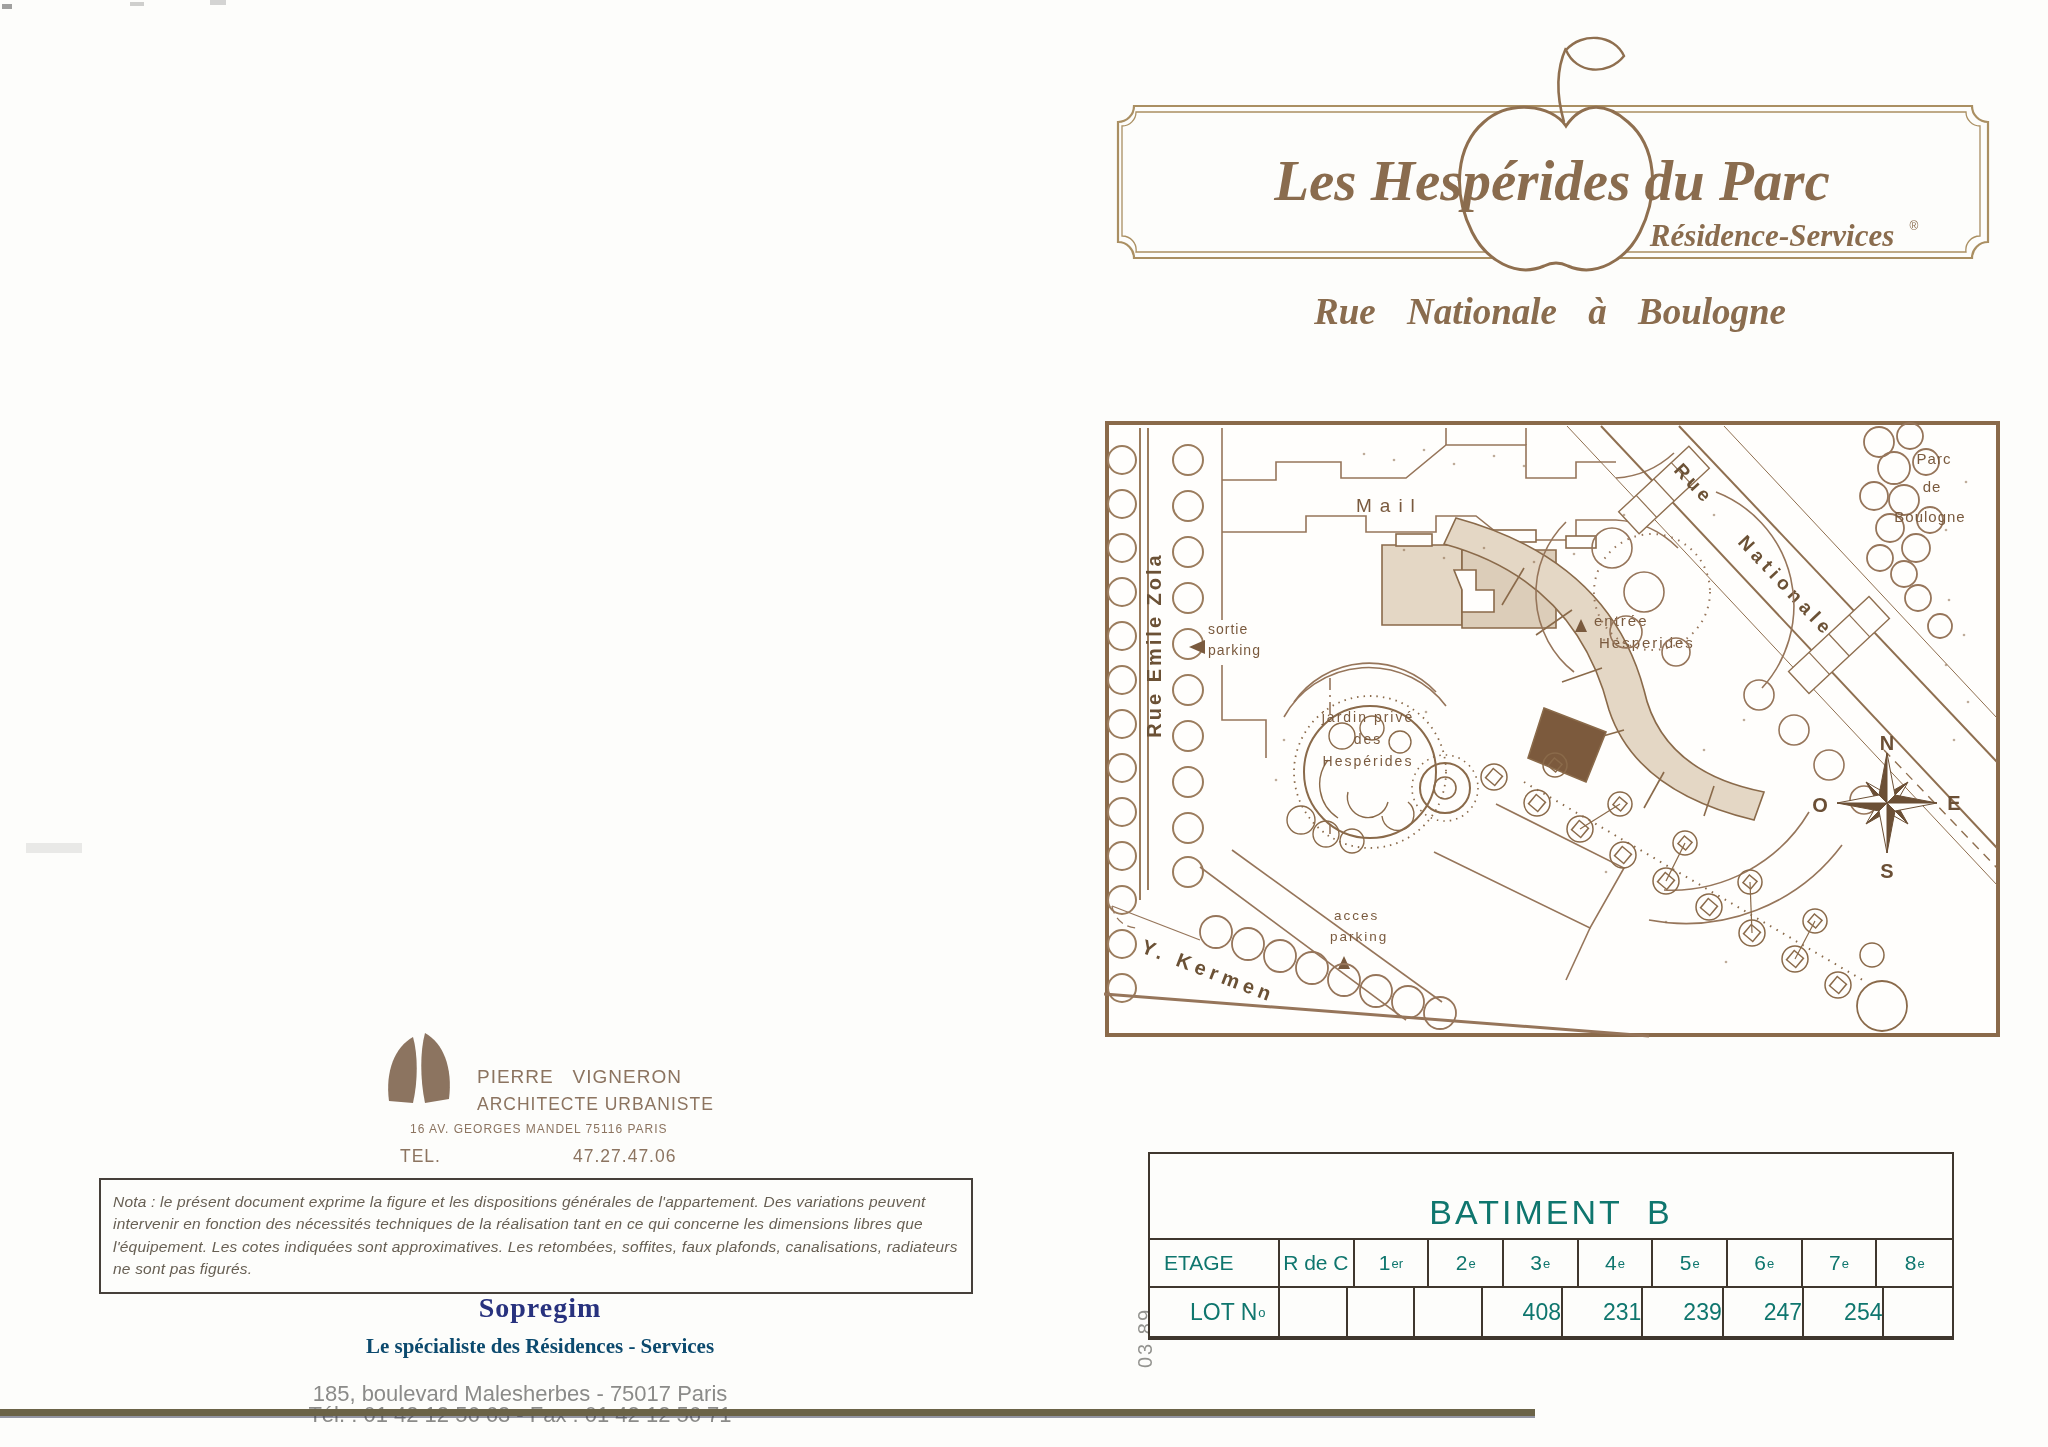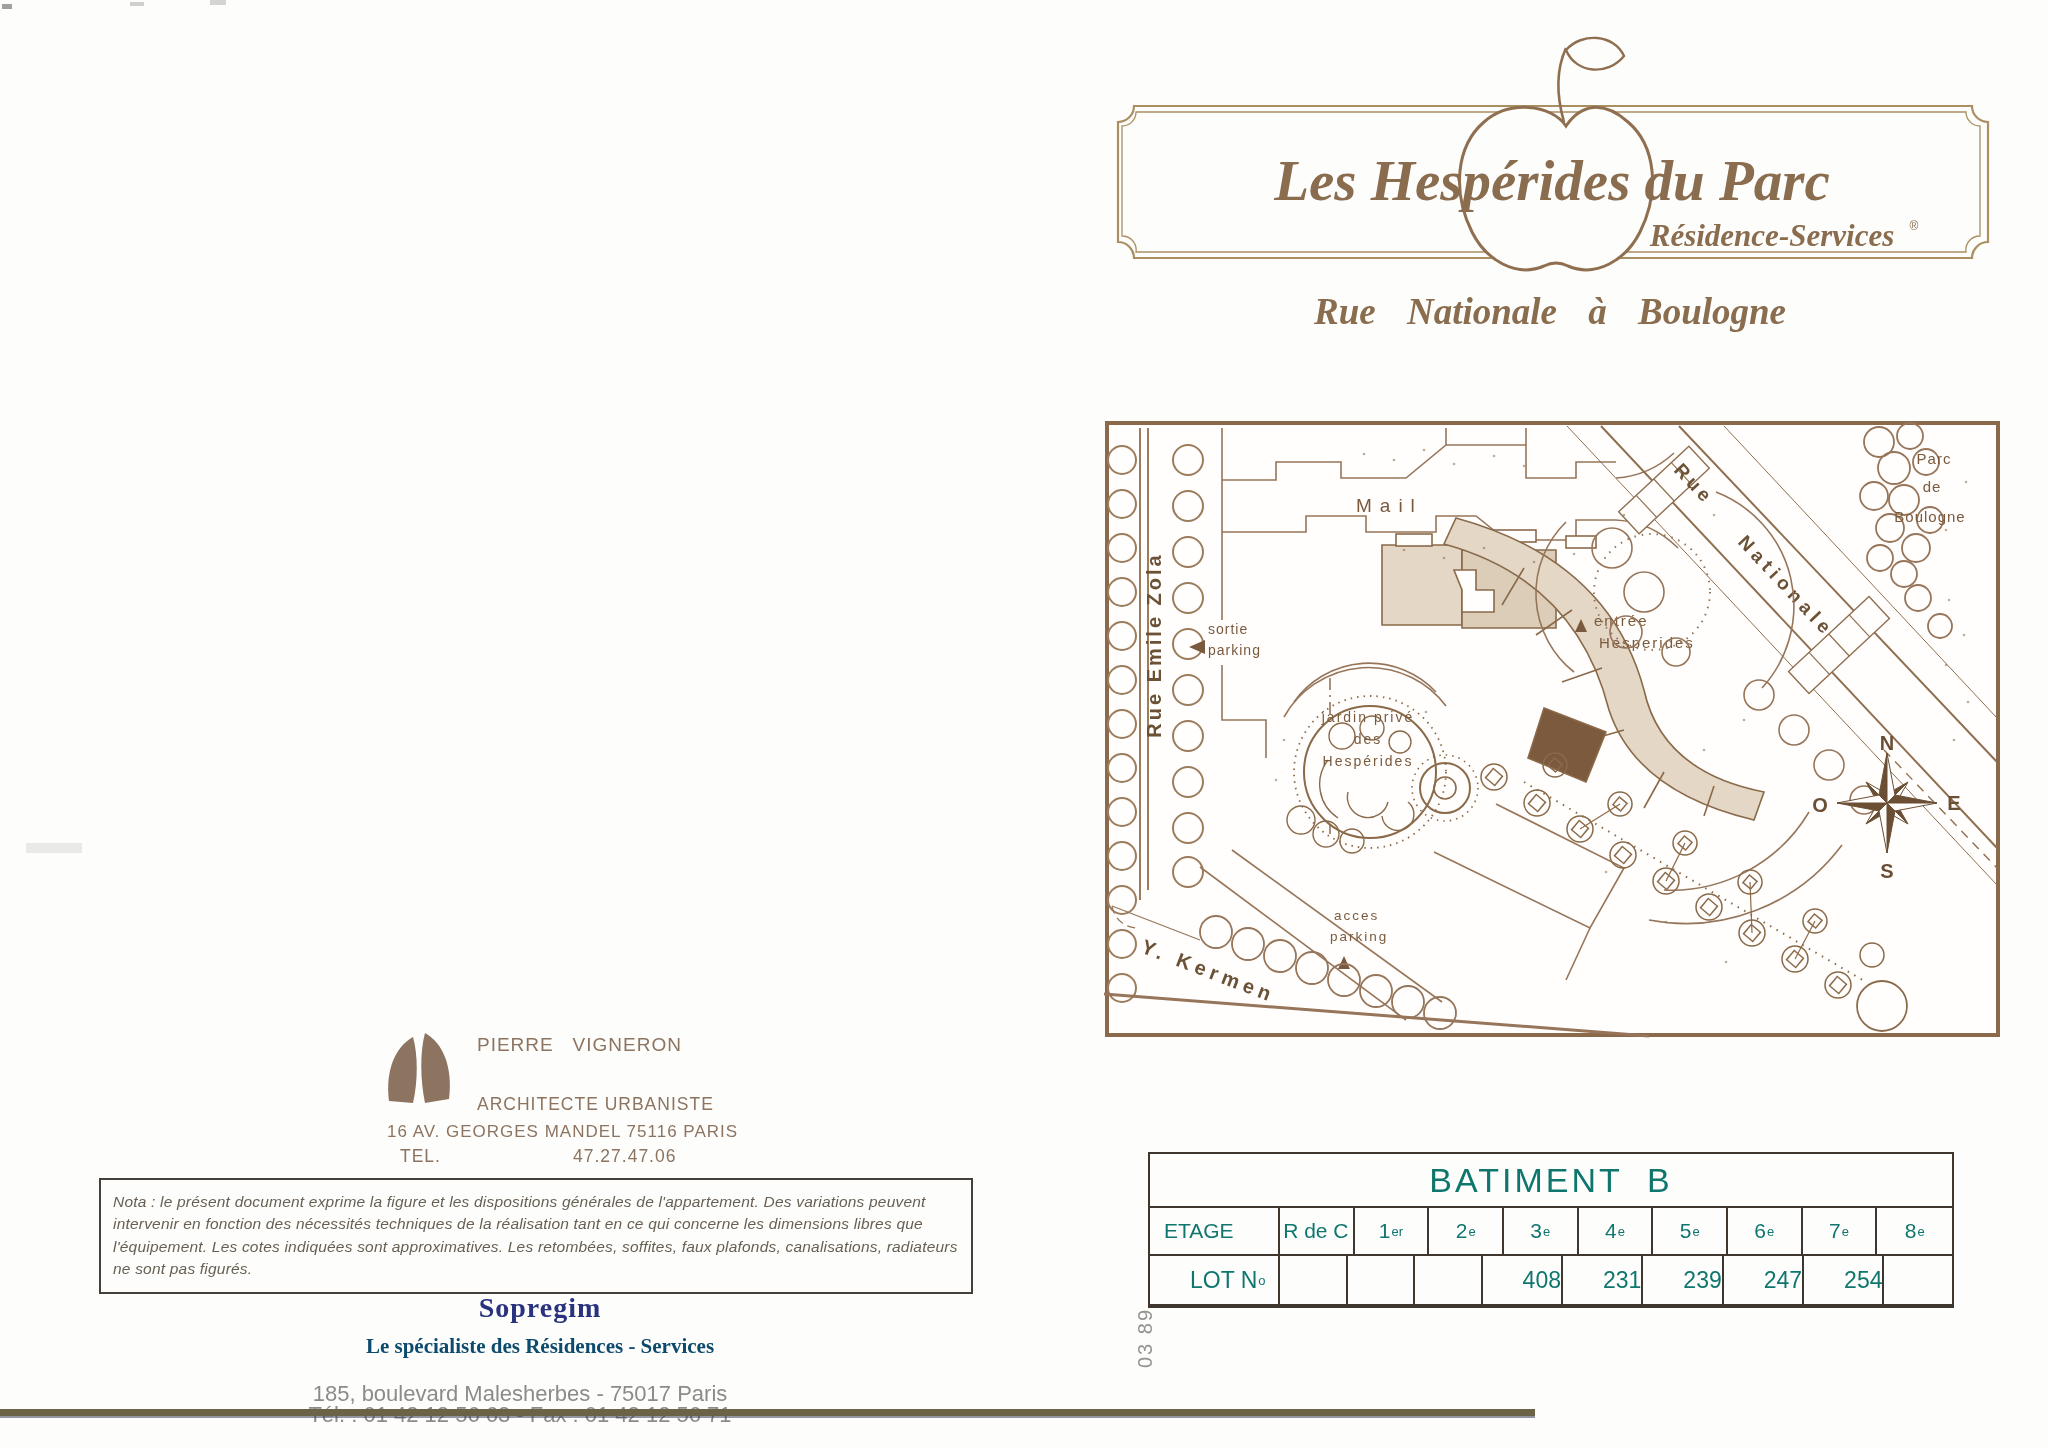--- a/index.html
+++ b/index.html
@@ -1,28 +1,28 @@
 <!DOCTYPE html>
 <html><head>
 <meta charset="utf-8">
 <style>
   html,body{margin:0;padding:0;}
   body{width:2048px;height:1447px;position:relative;background:#fdfdfb;overflow:hidden;
        font-family:"Liberation Sans",sans-serif;}
   .abs{position:absolute;}
-  .ws-pre{white-space:pre;}
+  .ws-pre{white-space:pre;margin-top:32px;}
   
   .subtitle{left:1104px;top:290px;width:892px;text-align:center;
     font-family:"Liberation Serif",serif;font-style:italic;font-weight:bold;
     font-size:37px;color:#8a6c4e;word-spacing:22px;}
   
   .arch{color:#8c7460;letter-spacing:1px;}
   .arch-name{left:477px;top:1034px;font-size:19px;}
   .arch-role{left:477px;top:1094px;font-size:17.5px;}
-  .arch-addr{left:387px;top:1122px;font-size:17px;}
+  .arch-addr{left:410px;top:1122px;font-size:12px;}
   .arch-tel-label{left:400px;top:1146px;font-size:17.5px;}
   .arch-tel-num{left:573px;top:1146px;font-size:17.5px;}
   
   .nota{left:99px;top:1178px;width:846px;border:2px solid #46403a;background:#fdfdfb;
     padding:11px 12px;font-size:15.5px;line-height:1.45;color:#675f53;letter-spacing:.2px;font-style:italic;}
   
   .sopregim{left:200px;top:1292px;width:680px;text-align:center;
     font-family:"Liberation Serif",serif;font-weight:bold;font-size:28px;
     letter-spacing:1px;color:#28327e;}
   .tagline{left:200px;top:1334px;width:680px;text-align:center;

